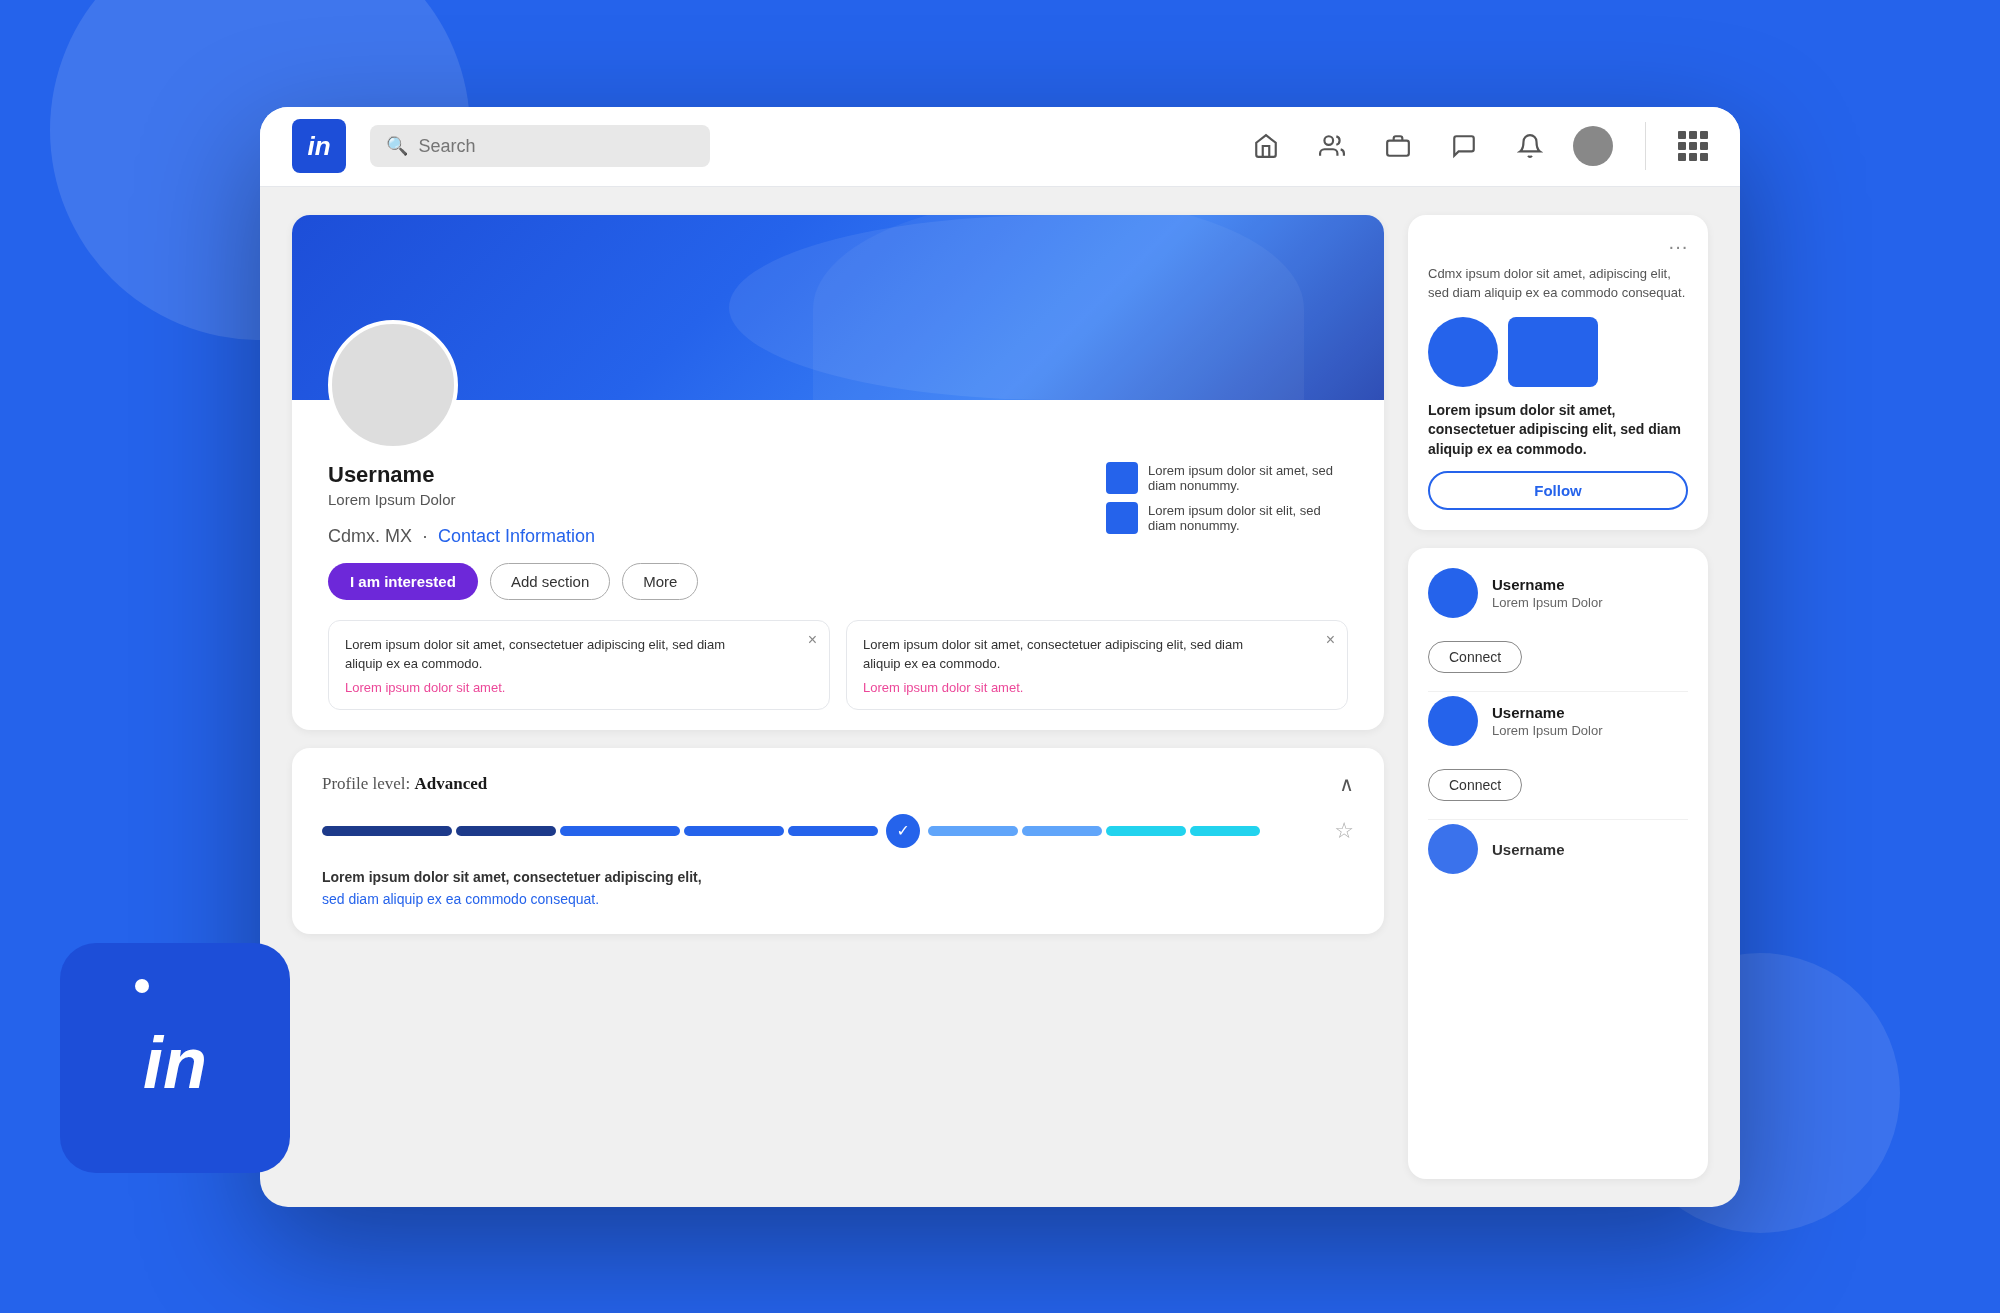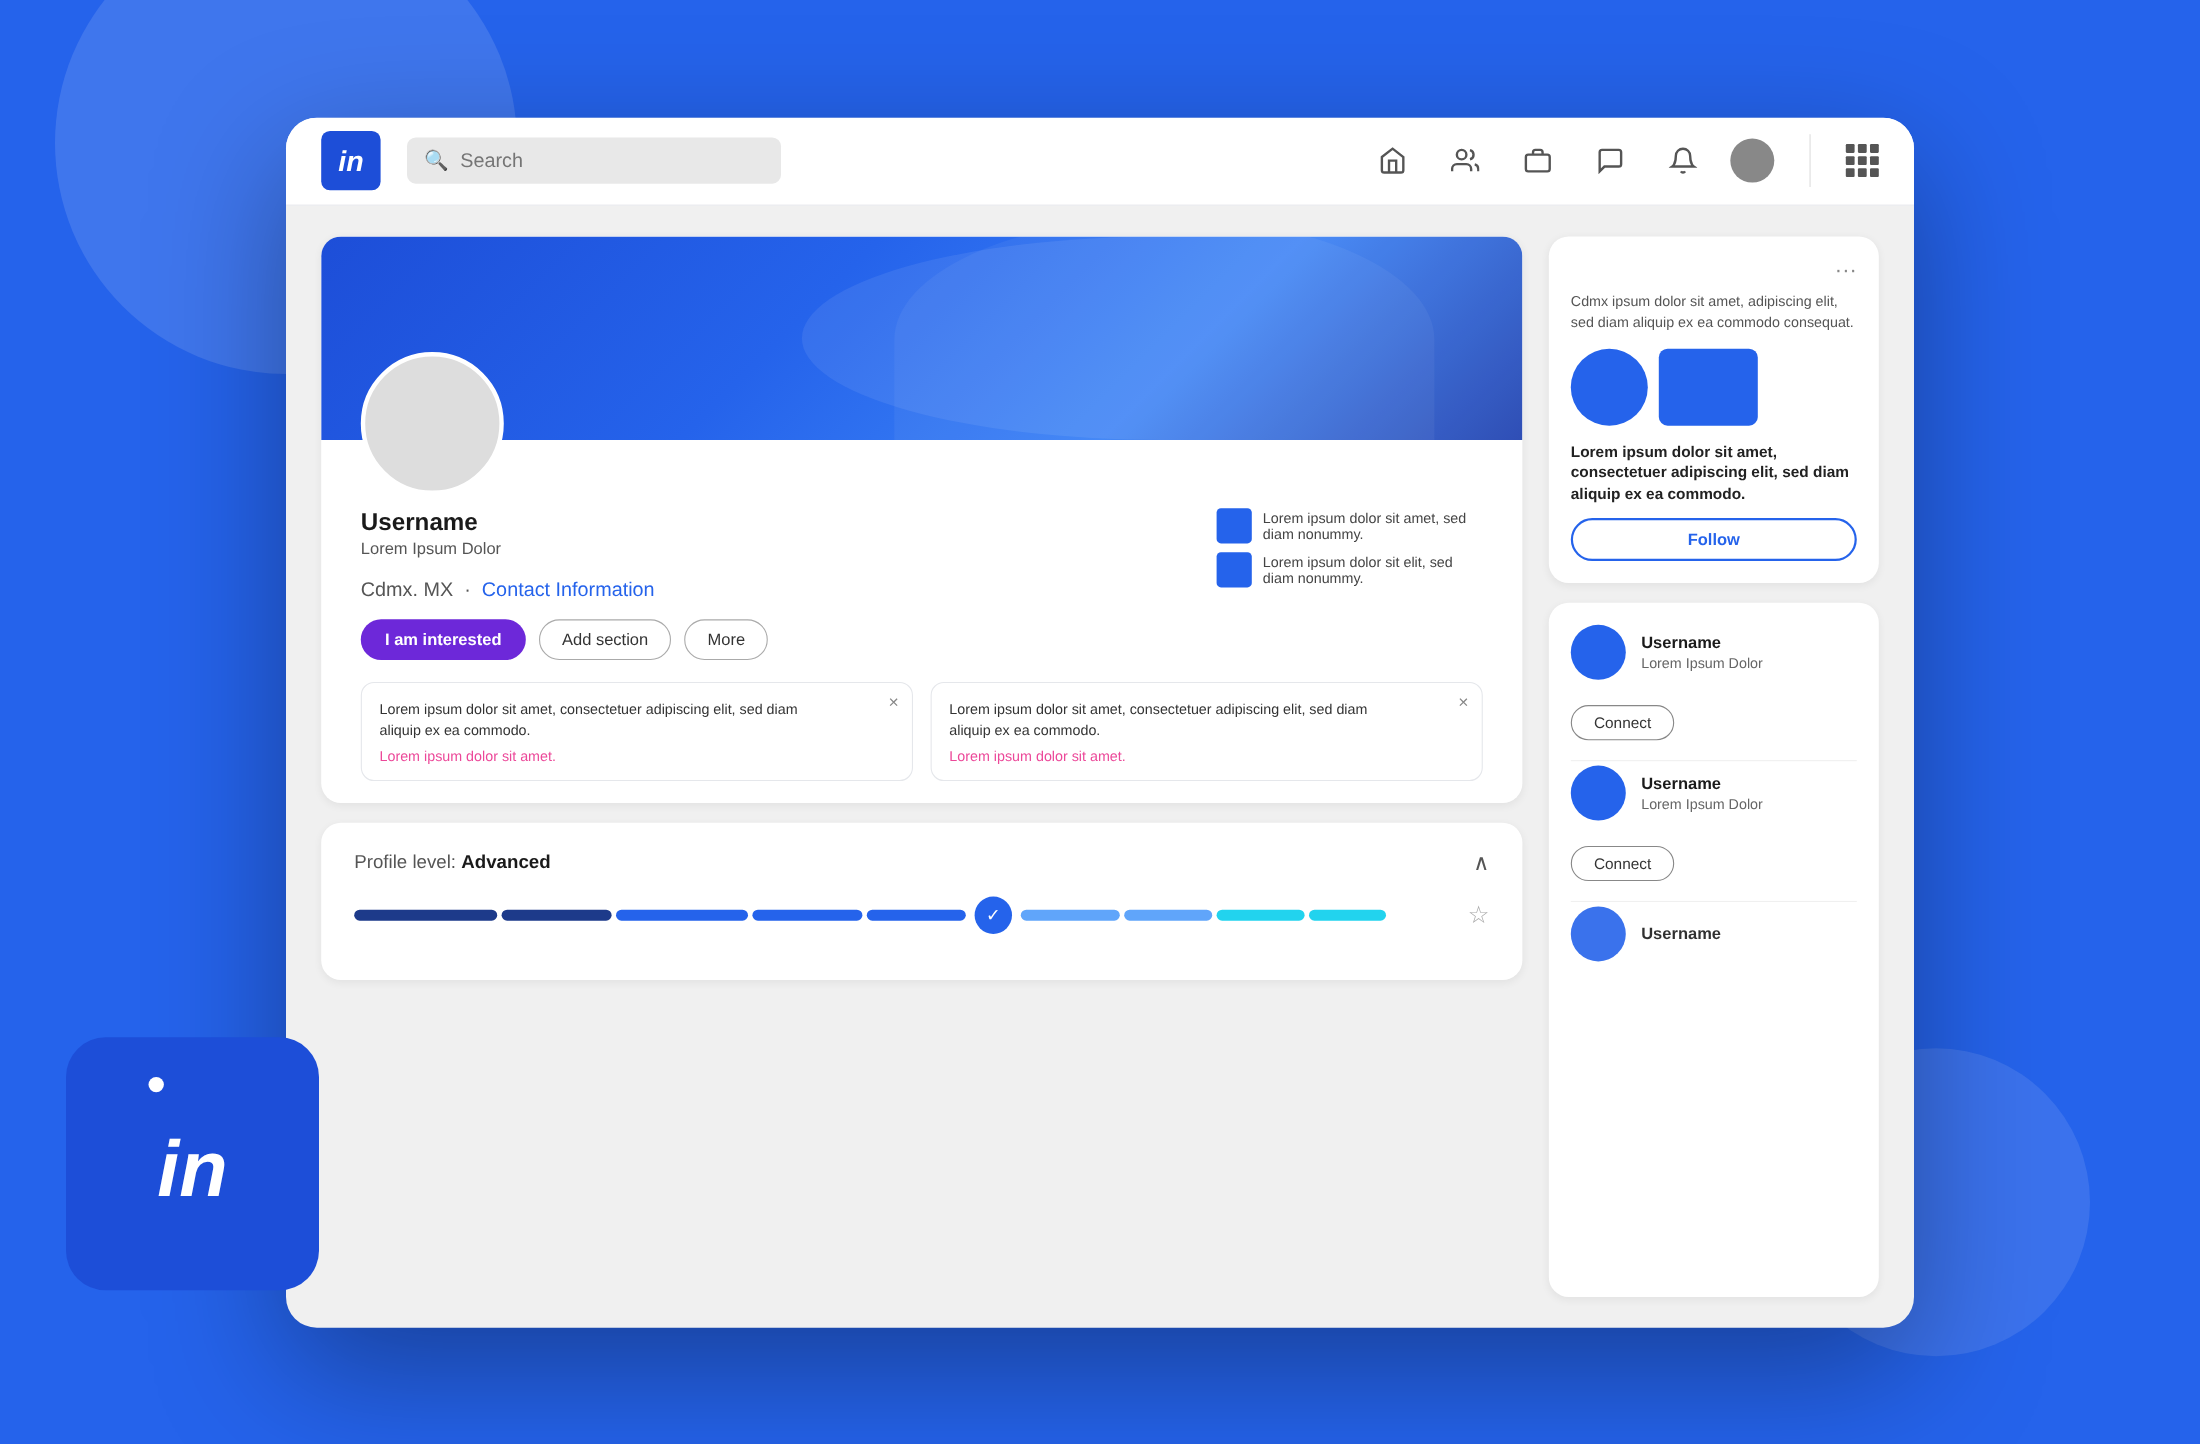--- a/index.html
+++ b/index.html
@@ -337,20 +337,21 @@
     }
     .level-header {
       display: flex;
       align-items: center;
       justify-content: space-between;
       margin-bottom: 18px;
     }
     .level-title {
       font-size: 17px;
       color: #555;
+      font-family: Liberation Serif, serif;
     }
     .level-title strong {
       color: #1a1a1a;
     }
     .chevron-up {
       color: #555;
       font-size: 20px;
       cursor: pointer;
     }
     .progress-container {
@@ -692,20 +693,24 @@
             <div class="progress-segment seg-blue" style="width:9%"></div>
             <div class="progress-check">✓</div>
             <div class="progress-segment seg-light" style="width:9%"></div>
             <div class="progress-segment seg-light" style="width:8%"></div>
             <div class="progress-segment seg-cyan" style="width:8%"></div>
             <div class="progress-segment seg-cyan" style="width:7%"></div>
           </div>
           <span class="progress-star">☆</span>
         </div>
 
+        <div class="level-desc">
+          <strong>Lorem ipsum dolor sit amet, consectetuer adipiscing elit,</strong><br>
+          <span style="color:#2563eb">sed diam aliquip ex ea commodo consequat.</span>
+        </div>
       </div>
     </div>
 
     <div class="right-sidebar">
 
       <div class="ad-card">
         <div class="ad-more">···</div>
         <div class="ad-description">Cdmx ipsum dolor sit amet, adipiscing elit, sed diam aliquip ex ea commodo consequat.</div>
         <div class="ad-images">
           <div class="ad-circle"></div>

